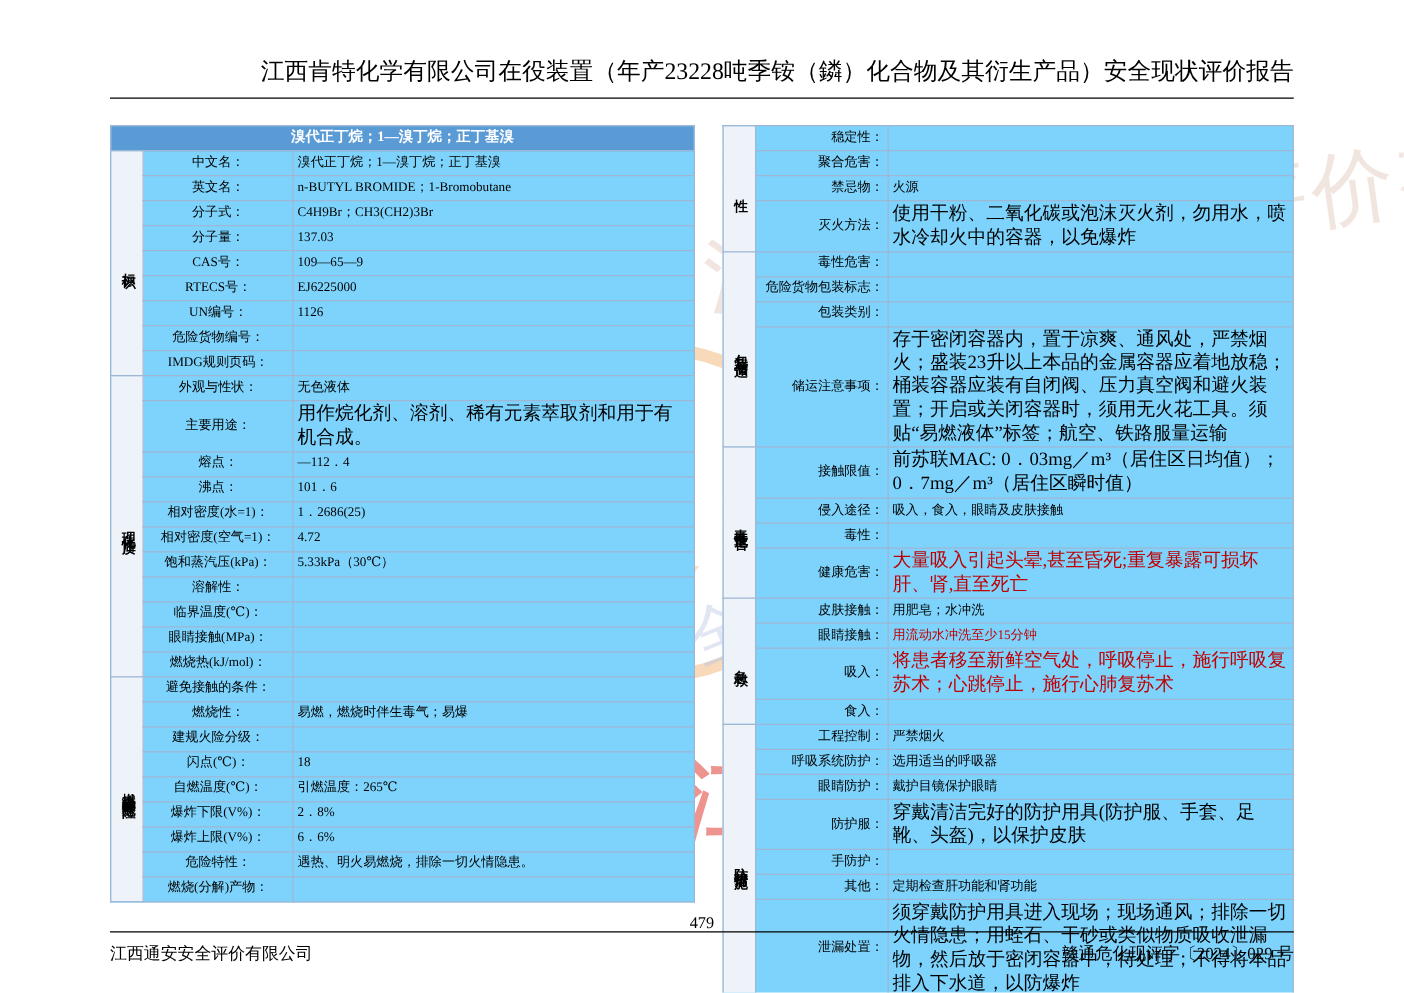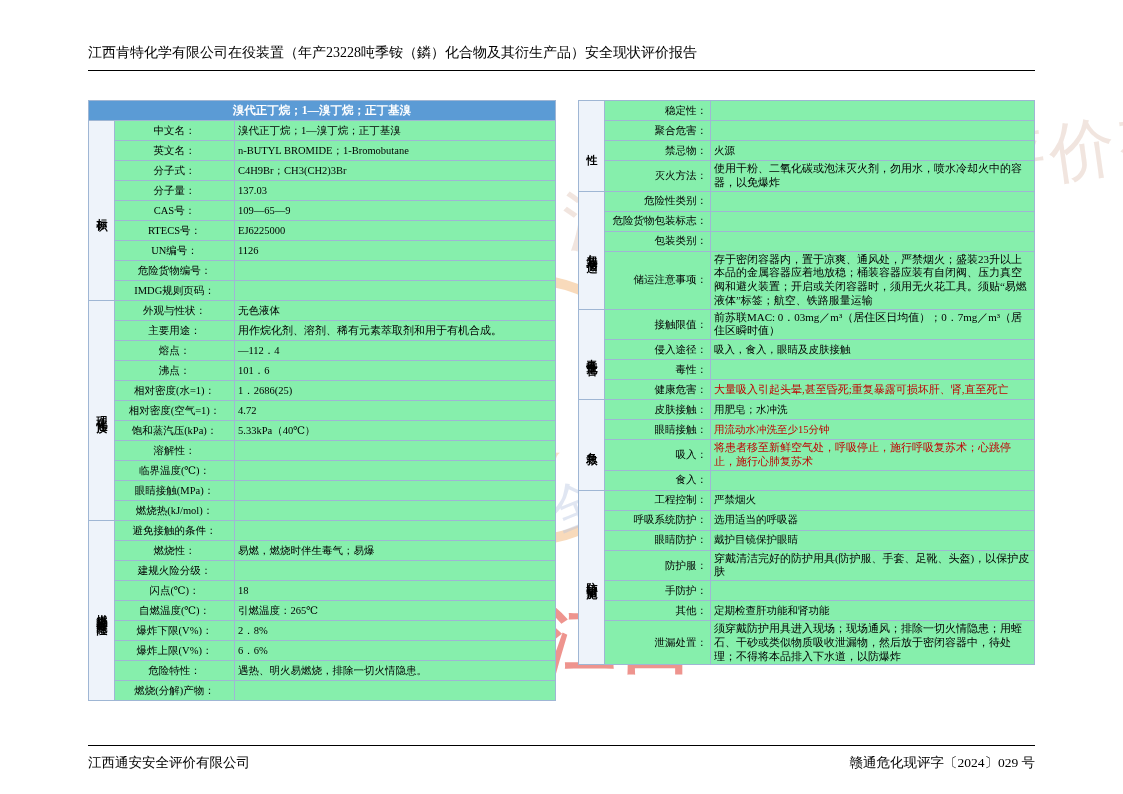--- a/index.html
+++ b/index.html
@@ -77,22 +77,22 @@
     font-size: 120px;
     color: rgba(235,150,60,0.30);
     font-family: "Liberation Serif", serif;
   }
   
   .doc-header {
     position: absolute;
     left: 88px;
     right: 88px;
     top: 44px;
-    text-align: left;
-    font-size: 14px;
+    text-align: right;
+    font-size: 19px;
     border-bottom: 1px solid #000;
     padding-bottom: 8px;
     z-index: 8;
   }
   .doc-footer {
     position: absolute;
     left: 88px;
     right: 88px;
     bottom: 22px;
     border-top: 1px solid #000;
@@ -128,21 +128,21 @@
     align-items: flex-start;
   }
   .col-left { width: 475px; }
   .col-right { width: 464px; }
 
   table.tbl {
     border-collapse: collapse;
     width: 100%;
     table-layout: fixed;
     font-size: 10.5px;
-    background: #86efac;
+    background: #7dd3fc;
   }
   table.tbl td {
     border: 1px solid #9fb6d4;
     padding: 1px 3px;
     vertical-align: middle;
     height: 17px;
     line-height: 1.25;
     word-break: break-all;
   }
   .title-row td {
@@ -168,21 +168,21 @@
     padding-right: 5px;
     white-space: nowrap;
   }
   .lbl-wide {
     width: 128px;
     text-align: right;
     padding-right: 5px;
   }
   .val { text-align: left; }
   .val.red { color: #c00000; }
-  .val.small { font-size: 11px; }
+  .val.small { font-size: 15px; }
   .cat-vertical {
     writing-mode: vertical-rl;
     text-orientation: upright;
     letter-spacing: 2px;
     line-height: 1;
     margin: 0 auto;
   }
 </style>
 </head>
 <body>
@@ -277,21 +277,21 @@
           <tr>
             <td class="lbl">相对密度(水=1)：</td>
             <td class="val">1．2686(25)</td>
           </tr>
           <tr>
             <td class="lbl">相对密度(空气=1)：</td>
             <td class="val">4.72</td>
           </tr>
           <tr>
             <td class="lbl">饱和蒸汽压(kPa)：</td>
-            <td class="val">5.33kPa（40℃）</td>
+            <td class="val">5.33kPa（30℃）</td>
           </tr>
           <tr>
             <td class="lbl">溶解性：</td>
             <td class="val"></td>
           </tr>
           <tr>
             <td class="lbl">临界温度(℃)：</td>
             <td class="val"></td>
           </tr>
           <tr>
@@ -372,21 +372,21 @@
           </tr>
           <tr>
             <td class="lbl-wide">灭火方法：</td>
             <td class="val small">使用干粉、二氧化碳或泡沫灭火剂，勿用水，喷水冷却火中的容器，以免爆炸</td>
           </tr>
 
           <tr>
             <td class="cat" rowspan="4">
               <div class="cat-vertical">包装与储运</div>
             </td>
-            <td class="lbl-wide">危险性类别：</td>
+            <td class="lbl-wide">毒性危害：</td>
             <td class="val"></td>
           </tr>
           <tr>
             <td class="lbl-wide">危险货物包装标志：</td>
             <td class="val"></td>
           </tr>
           <tr>
             <td class="lbl-wide">包装类别：</td>
             <td class="val"></td>
           </tr>
@@ -466,19 +466,20 @@
             <td class="lbl-wide">泄漏处置：</td>
             <td class="val small">须穿戴防护用具进入现场；现场通风；排除一切火情隐患；用蛭石、干砂或类似物质吸收泄漏物，然后放于密闭容器中，待处理；不得将本品排入下水道，以防爆炸</td>
           </tr>
         </tbody>
           </table>
       </div>
 
     </div>
   </div>
 
+  <div class="page-number">479</div>
 
   <div class="doc-footer">
     <div>江西通安安全评价有限公司</div>
     <div>赣通危化现评字〔2024〕029 号</div>
   </div>
 
 </div>
 
 </body></html>

